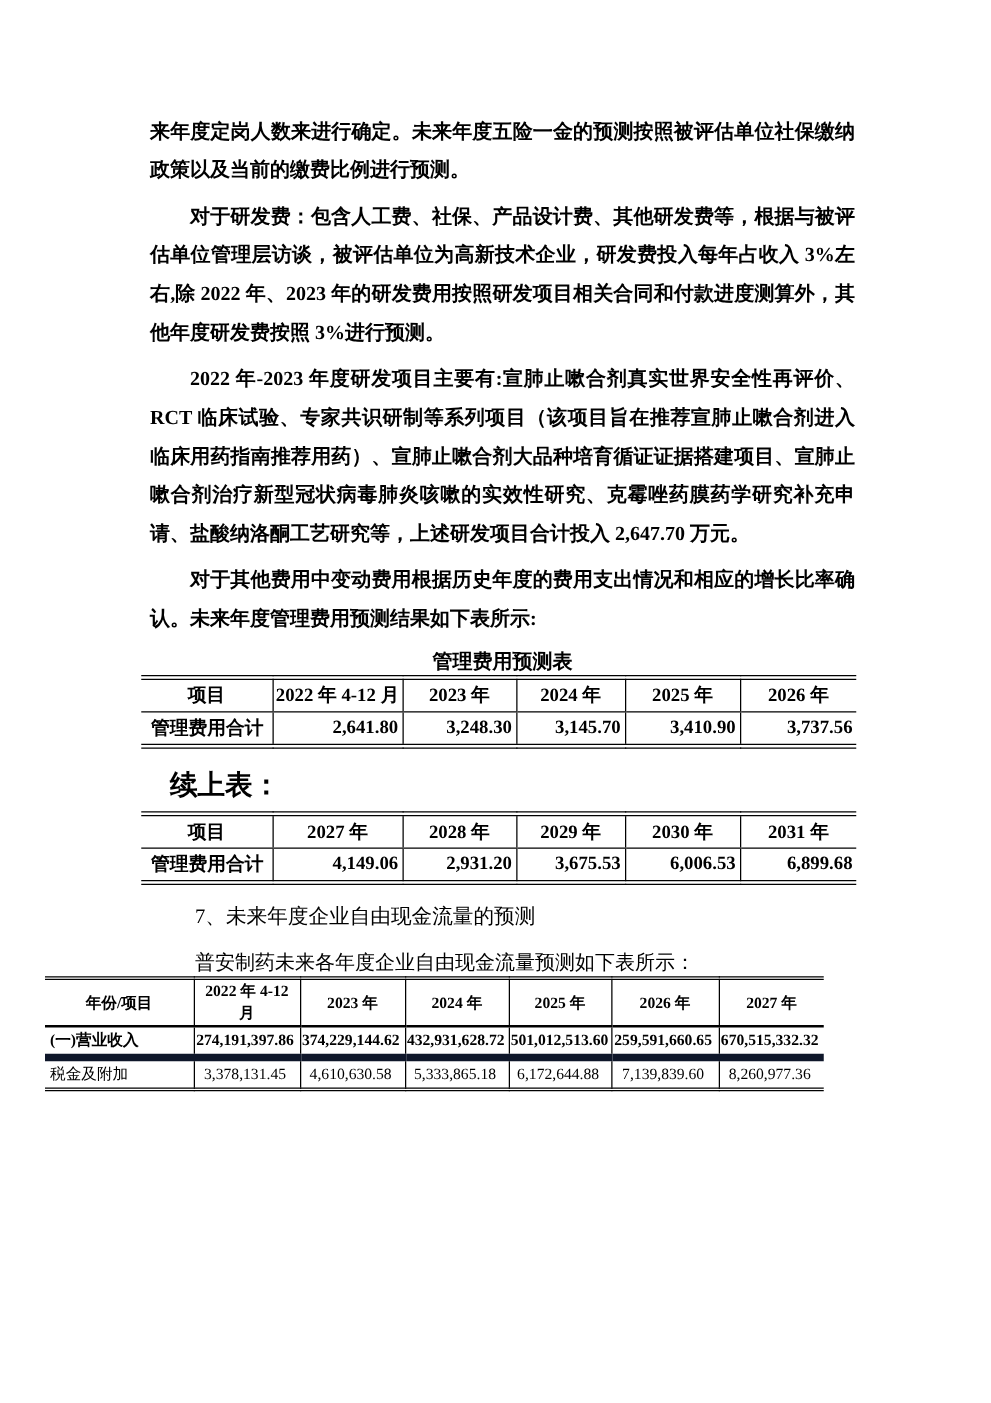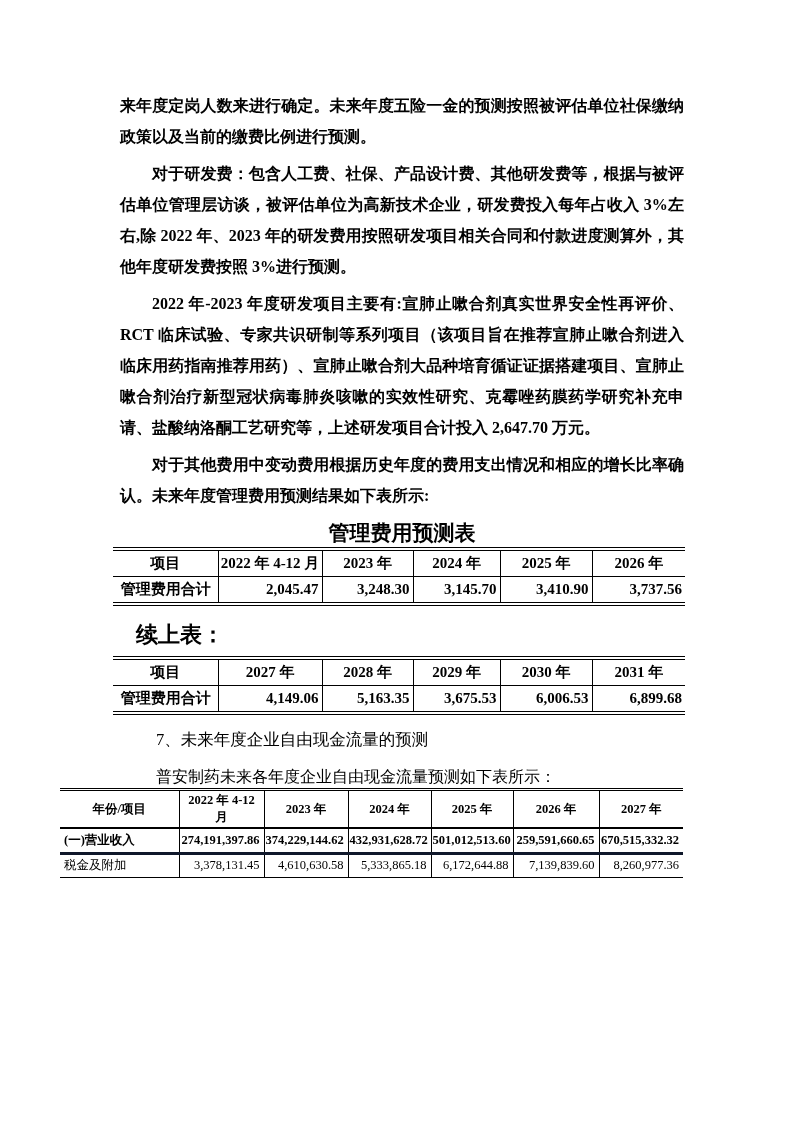--- a/index.html
+++ b/index.html
@@ -24,21 +24,21 @@
     font-weight: bold;
     text-align: justify;
     text-indent: 2em;
   }
   .para.first { text-indent: 0; }
 
   .tbl-title {
     width: 564px;
     margin: 8px 0 0 120px;
     text-align: center;
-    font-size: 21px;
+    font-size: 16px;
     font-weight: bold;
   }
   .unit-wan {
     width: 572px;
     margin: 7px 0 2px 113px;
     padding-right: 4px;
     text-align: right;
     font-size: 15px;
     font-weight: bold;
   }
@@ -87,42 +87,42 @@
   .unit-yuan {
     width: 623px;
     margin: 13px 0 2px 85px;
     padding-right: 44px;
     text-align: right;
     font-size: 14px;
   }
 
   
   table.cash {
-    margin-left: 60px;
+    margin-left: 36px;
     width: 623px;
     border-collapse: collapse;
     table-layout: fixed;
     border-top: 3px double #000;
     border-bottom: 3px double #000;
     font-size: 12.5px;
   }
   table.cash th {
     height: 29px;
     text-align: center;
     font-weight: bold;
     border-bottom: 2px solid #000;
   }
   table.cash td {
     height: 25px;
-    border-bottom: 3px solid #0f172a;
+    border-bottom: 6px solid #0f172a;
     font-weight: normal;
   }
   table.cash tr:last-child td { border-bottom: none; }
   table.cash th + th, table.cash td + td { border-left: 1.2px solid #000; }
-  table.cash td.num { text-align: right; padding-right: 4px; }
+  table.cash td.num { text-align: center; padding-right: 4px; }
   table.cash td.label { text-align: left; padding-left: 4px; }
   table.cash tr.bold td { font-weight: bold; }
 
   .page-num {
     position: absolute;
     top: 1024px;
     left: 0;
     width: 100%;
     text-align: center;
     font-size: 13px;
@@ -156,21 +156,21 @@
           <th>2022 年 4-12 月</th>
           <th>2023 年</th>
           <th>2024 年</th>
           <th>2025 年</th>
           <th>2026 年</th>
         </tr>
       </thead>
       <tbody>
         <tr>
           <td class="label">管理费用合计</td>
-          <td class="num">2,045.47</td>
+          <td class="num">2,641.80</td>
           <td class="num">3,248.30</td>
           <td class="num">3,145.70</td>
           <td class="num">3,410.90</td>
           <td class="num">3,737.56</td>
         </tr>
       </tbody>
     </table>
 
     <div class="cont-label">续上表：</div>
 
@@ -190,21 +190,21 @@
           <th>2028 年</th>
           <th>2029 年</th>
           <th>2030 年</th>
           <th>2031 年</th>
         </tr>
       </thead>
       <tbody>
         <tr>
           <td class="label">管理费用合计</td>
           <td class="num">4,149.06</td>
-          <td class="num">5,163.35</td>
+          <td class="num">2,931.20</td>
           <td class="num">3,675.53</td>
           <td class="num">6,006.53</td>
           <td class="num">6,899.68</td>
         </tr>
       </tbody>
     </table>
 
     <div class="sec-heading">7、未来年度企业自由现金流量的预测</div>
     <div class="sec-intro">普安制药未来各年度企业自由现金流量预测如下表所示：</div>
 

